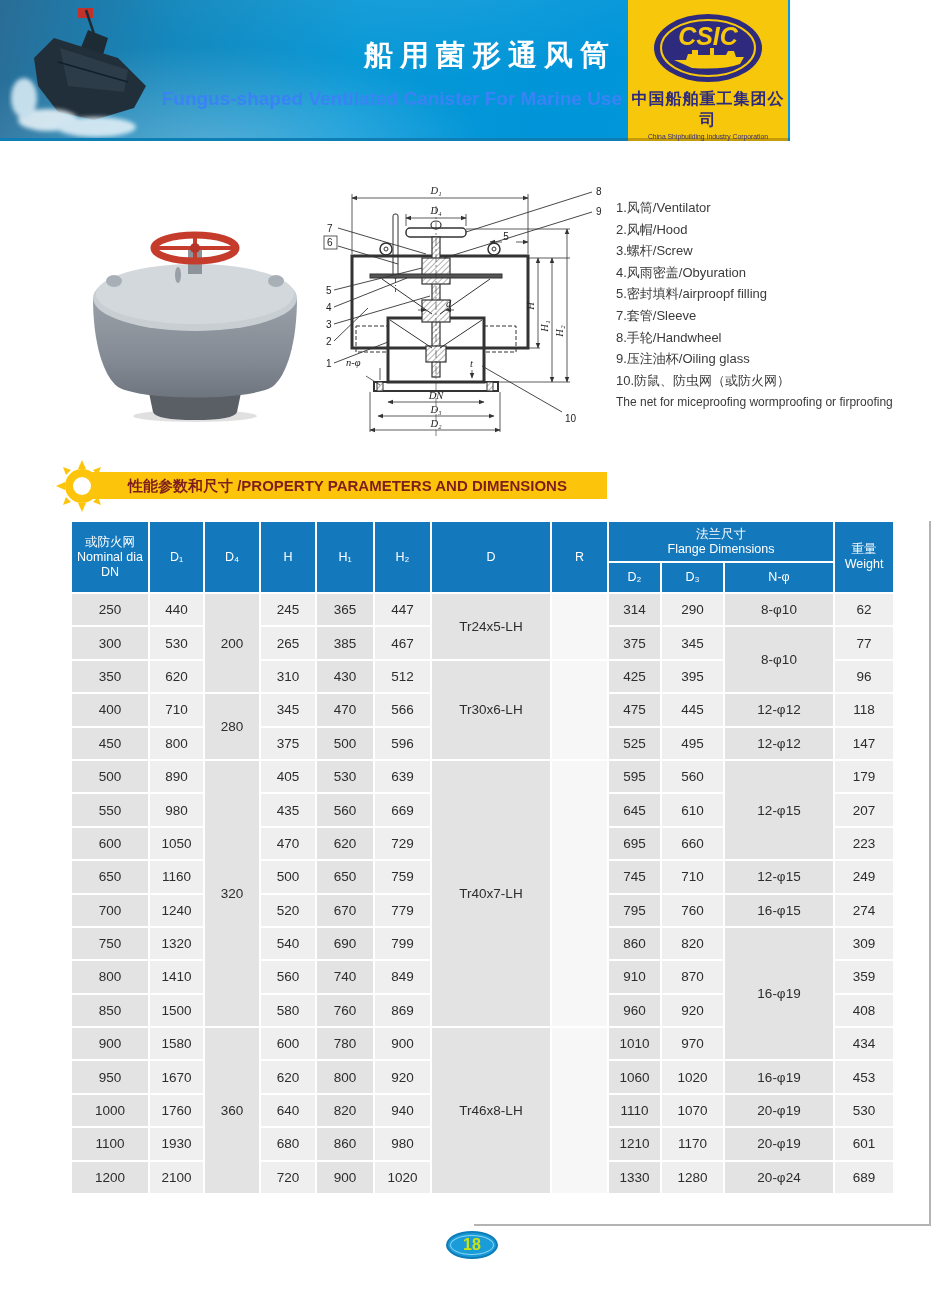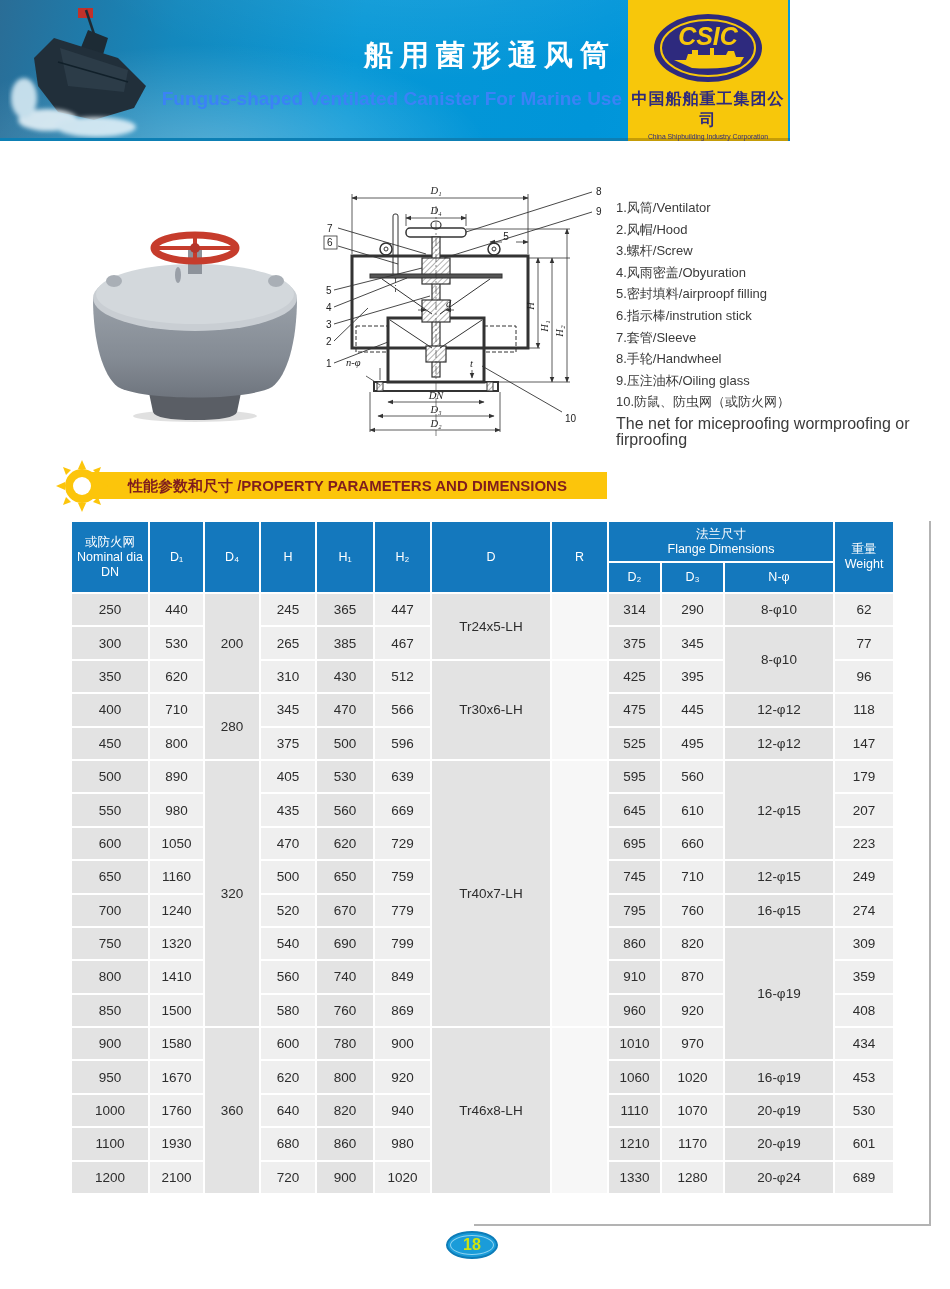--- a/index.html
+++ b/index.html
@@ -27,21 +27,21 @@
 
   
   .product-photo{position:absolute;left:82px;top:220px;width:226px;height:202px;}
   .diagram{position:absolute;left:322px;top:166px;width:302px;height:292px;}
   .diagram text{font-family:"Liberation Serif",serif;fill:#222;}
   .diagram .num{font-family:"Liberation Sans",sans-serif;font-size:10px;}
   .diagram .dim{font-size:10.5px;font-style:italic;}
   .parts{position:absolute;left:616px;top:197px;width:318px;color:#3a3a3a;}
   .parts ul{list-style:none;margin:0;padding:0;font-size:13px;}
   .parts li{line-height:21.6px;}
-  .parts-note{font-size:16px;color:#3a3a3a;margin-top:3px;line-height:16px;}
+  .parts-note{font-size:12px;color:#3a3a3a;margin-top:3px;line-height:16px;}
 
   
   .section-bar{position:absolute;left:88px;top:472px;width:519px;height:27px;background:#fcc50b;}
   .section-title{line-height:27px;padding-left:40px;font-size:15px;font-weight:bold;color:#7f1d1d;
     white-space:nowrap;}
   .sun-icon{position:absolute;left:-32px;top:-12px;width:52px;height:52px;}
 
   
   .spec-table{position:absolute;left:70px;top:520px;width:823px;border-collapse:collapse;table-layout:fixed;}
   .spec-table th,.spec-table td{border:2px solid #fff;box-sizing:border-box;padding:0;text-align:center;}
@@ -239,21 +239,20 @@
     <text class="num" x="243" y="256">10</text>
   </svg>
 
   <div class="parts">
     <ul>
         <li>1.风筒/Ventilator</li>
         <li>2.风帽/Hood</li>
         <li>3.螺杆/Screw</li>
         <li>4.风雨密盖/Obyuration</li>
         <li>5.密封填料/airproopf filling</li>
-        <li>6.指示棒/instrution stick</li>
         <li>7.套管/Sleeve</li>
         <li>8.手轮/Handwheel</li>
         <li>9.压注油杯/Oiling glass</li>
         <li>10.防鼠、防虫网（或防火网）</li>
       </ul>
     <div class="parts-note">The net for miceproofing wormproofing or firproofing</div>
   </div>
 
   <div class="section-bar">
     <svg class="sun-icon" viewBox="0 0 52 52">

